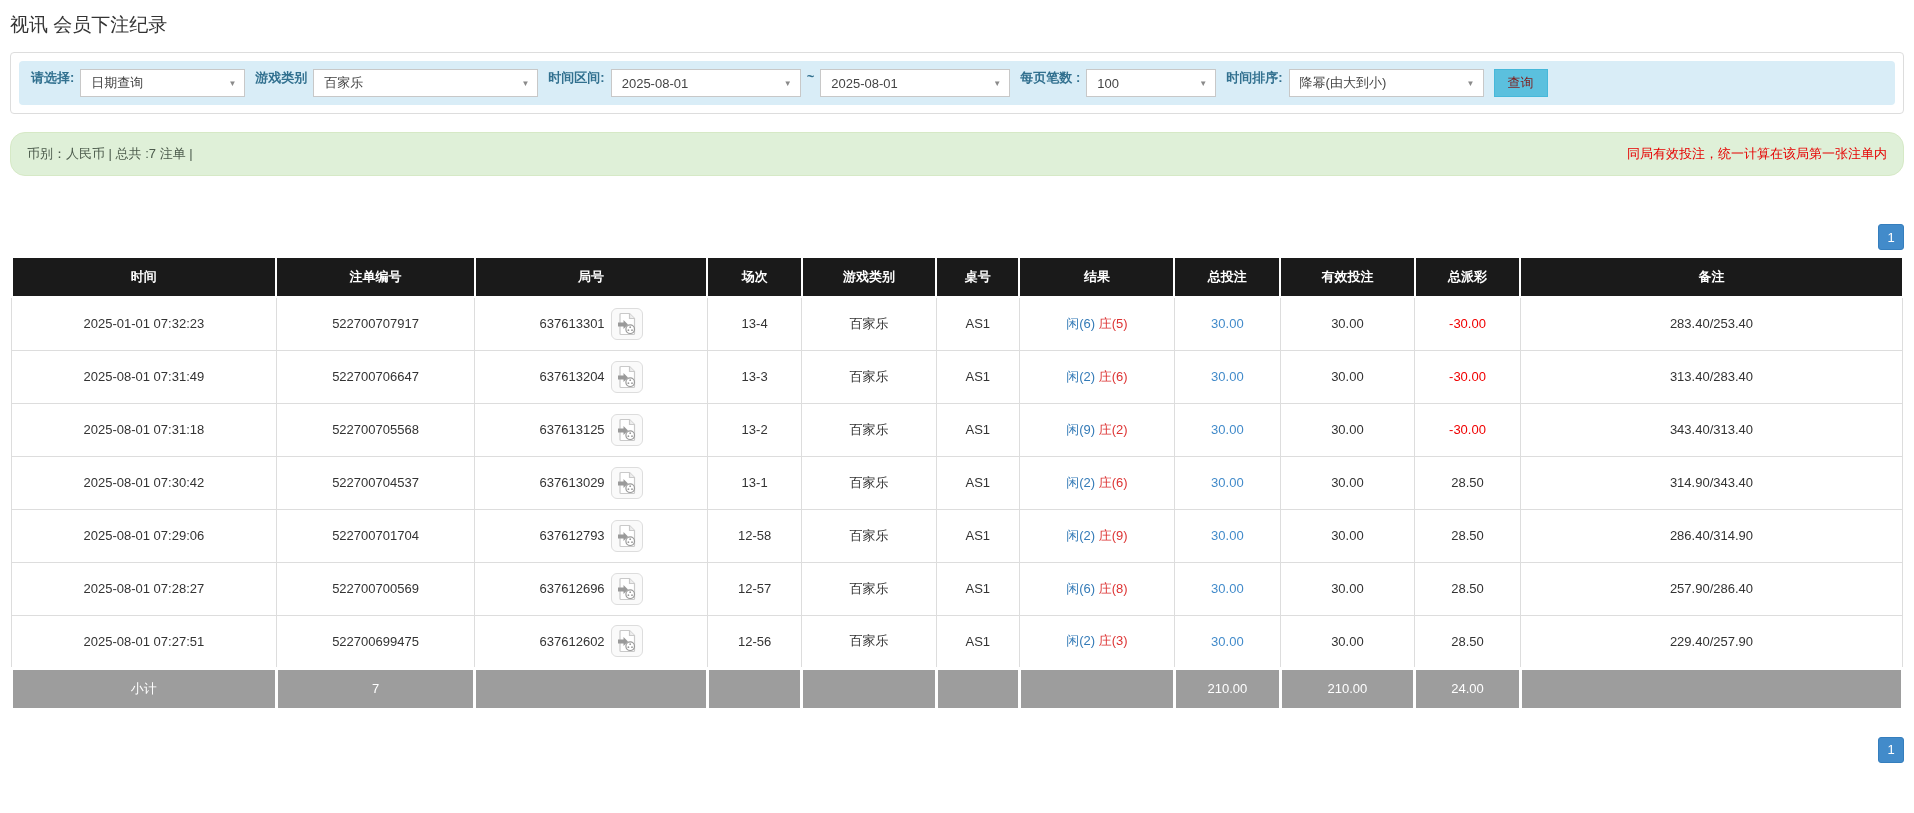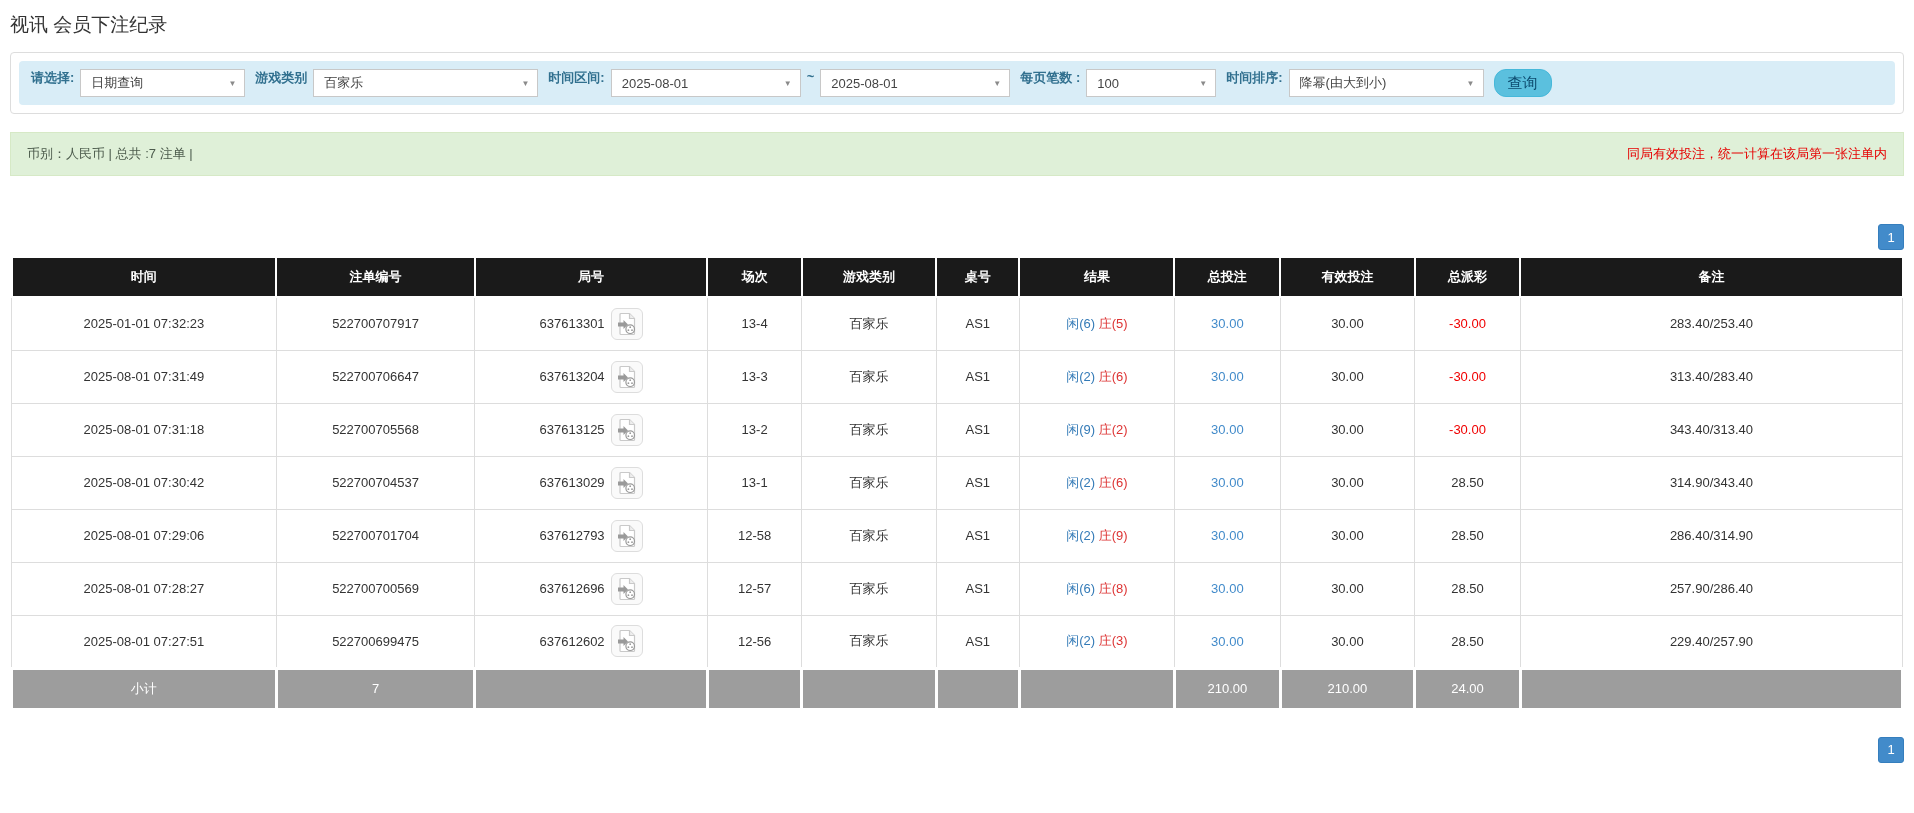--- a/index.html
+++ b/index.html
@@ -34,28 +34,28 @@
     height:28px; cursor:pointer;
   }
   .combo-text { padding:0 10px; color:#444; font-size:13px; overflow:hidden; }
   .combo-arrow {
     width:24px; height:100%; display:flex; align-items:center; justify-content:center;
     color:#8a8a8a; font-size:8px;
   }
   .w-query { width:165px; } .w-game { width:225px; }
   .w-date { width:190px; } .w-size { width:130px; } .w-sort { width:195px; }
   .btn-search {
-    background:#5bc0de; border:1px solid #46b8da; color:#0c4a6e;
-    border-radius:12px; height:28px; padding:0 13px; font-size:15px;
+    background:#5bc0de; border:1px solid #46b8da; color:#7f1d1d;
+    border-radius:0; height:28px; padding:0 13px; font-size:13px;
     margin-left:10px; cursor:pointer; font-family:inherit;
   }
   
   .summary {
     margin:18px 10px 0 10px; background:#dff0d8; border:1px solid #d6e9c6;
-    border-radius:0; padding:12px 16px;
+    border-radius:15px; padding:12px 16px;
     display:flex; justify-content:space-between; align-items:center; font-size:13px;
   }
   .summary-left { color:#4c5b4c; }
   .summary-notice { color:#e60000; }
   
   .pager { margin:0 10px; display:flex; justify-content:flex-end; }
   .pager.top { margin-top:48px; margin-bottom:6px; }
   .pager.bottom { margin-top:26px; }
   .page-btn {
     min-width:26px; height:26px; background:#428bca; color:#fff;

